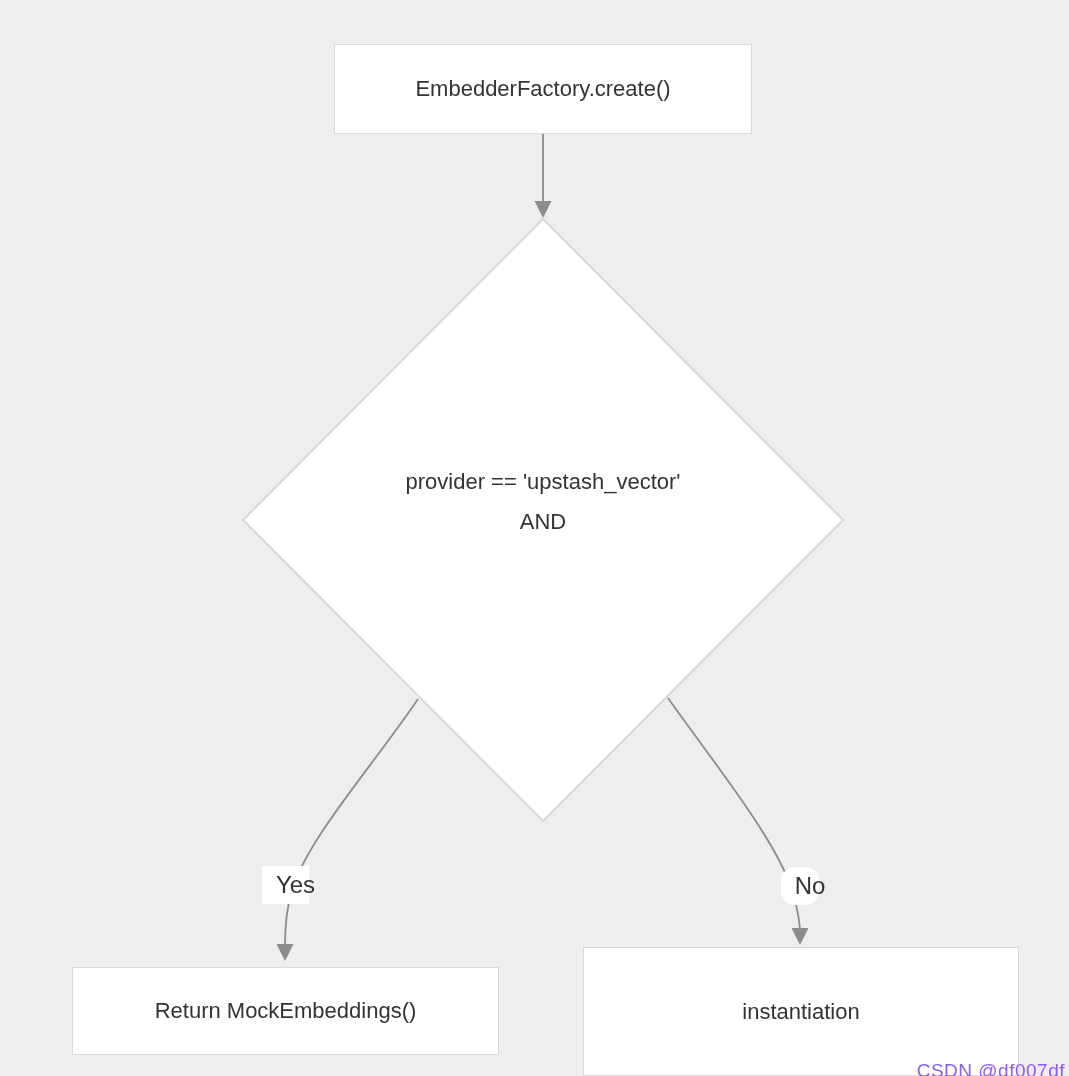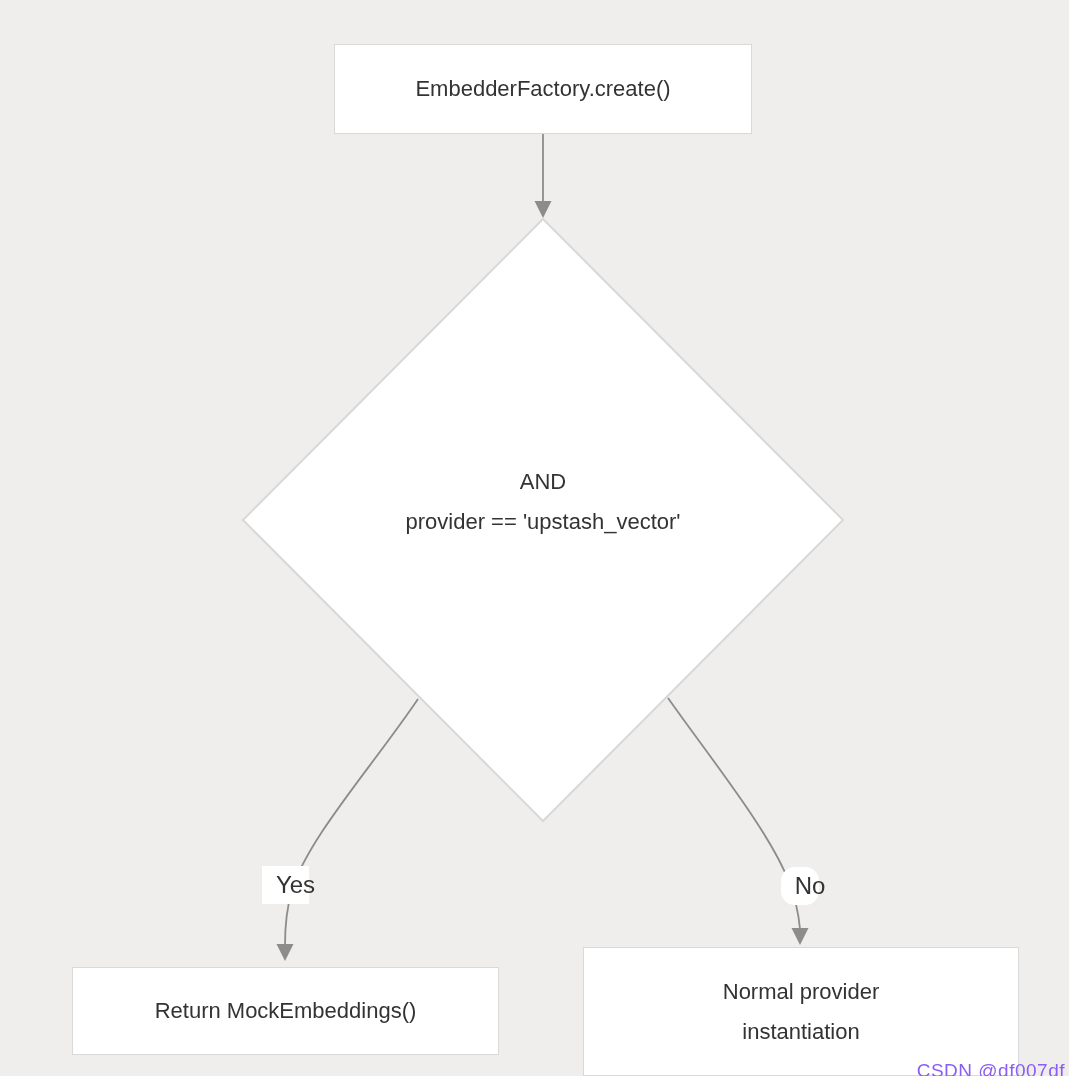--- a/index.html
+++ b/index.html
@@ -81,37 +81,36 @@
 
     <path d="M668,686 C711,747 770,820 789,870 C796,888 799,906 800,917" stroke="#8c8c8c" stroke-width="1.8" fill="none"></path>
     <polygon points="791.5,916 808.5,916 800,933" fill="#8c8c8c"></polygon>
   </svg>
 
   <div class="node node-start">
     <span>EmbedderFactory.create()</span>
   </div>
 
   <div class="decision-text">
+    <div>provider == 'upstash_vector'</div>
     <div>AND</div>
-    <div>provider == 'upstash_vector'</div>
   </div>
 
   <div class="edge-label label-yes">
     <span>Yes</span>
   </div>
   <div class="edge-label label-no">
     <span>No</span>
   </div>
 
   <div class="node node-yes">
     <span>Return MockEmbeddings()</span>
   </div>
 
   <div class="node node-no">
-    <div>Normal provider</div>
     <div>instantiation</div>
   </div>
 
   <div class="watermark">
     <span>CSDN @df007df</span>
   </div>
 
 </div>
 
 </body></html>

